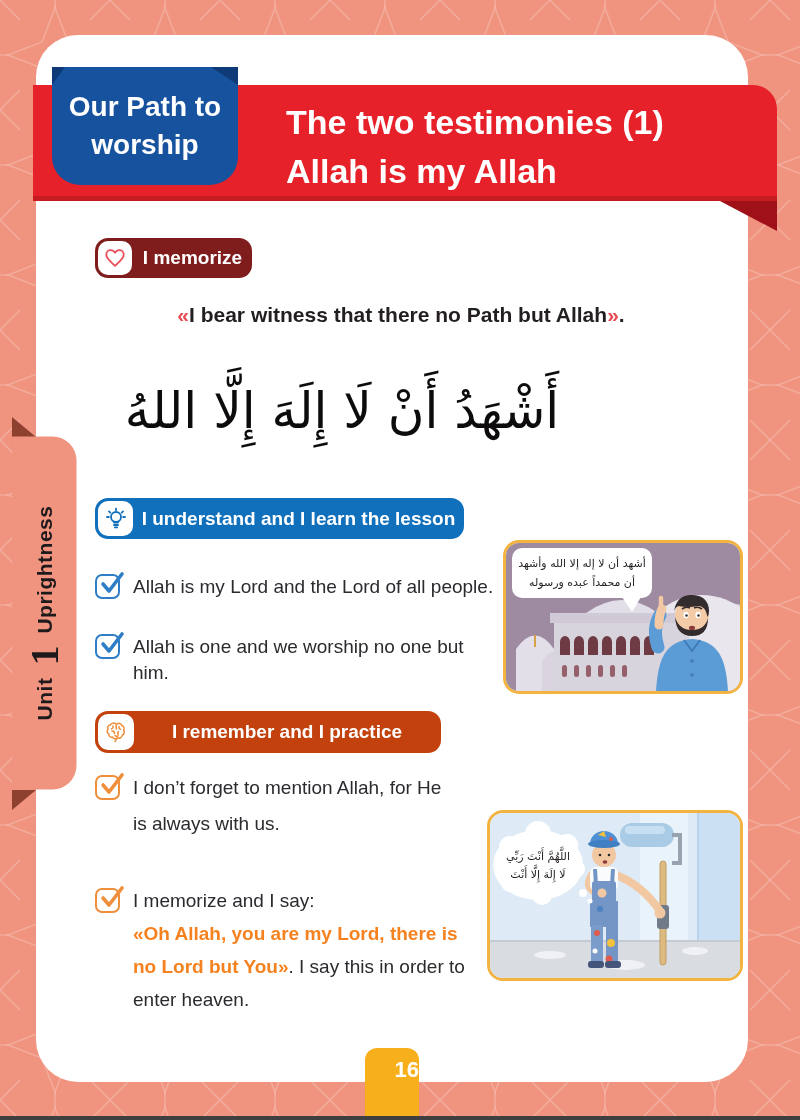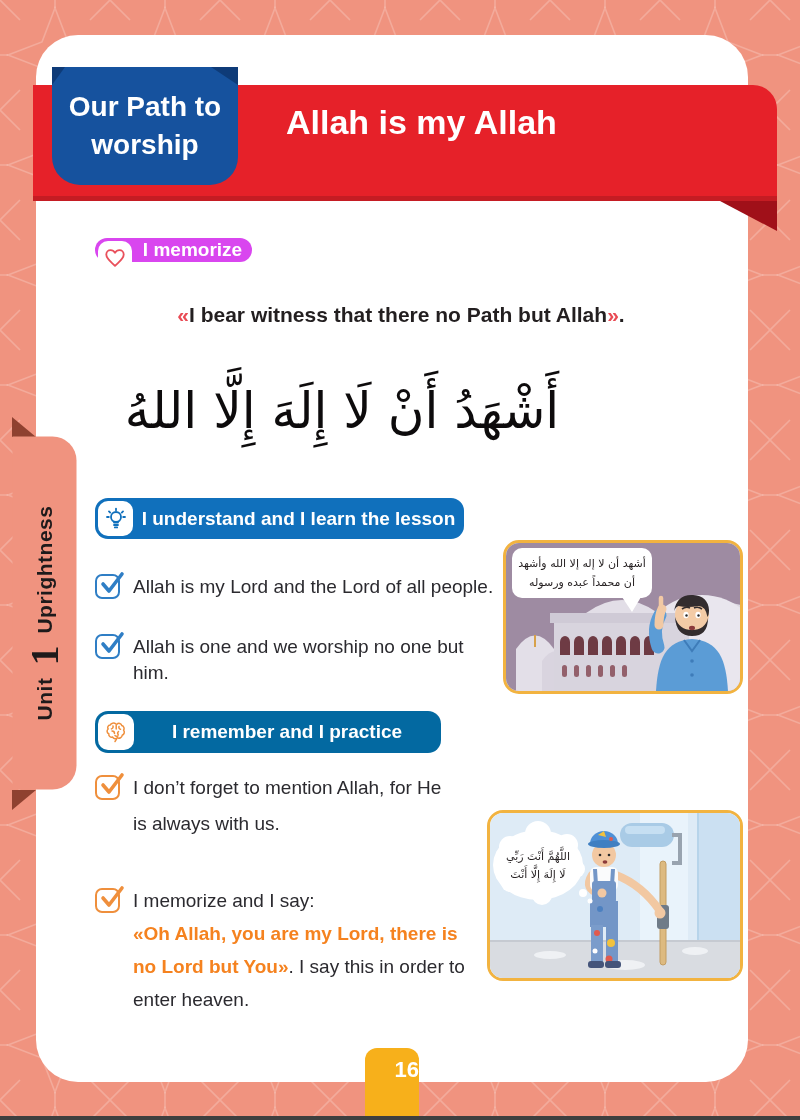--- a/index.html
+++ b/index.html
@@ -30,25 +30,25 @@
   .tab-fold{position:absolute;left:12px;width:24px;height:20px;background:#8F4130;z-index:5;}
   .tab-fold.top{top:417px;clip-path:polygon(0 0,100% 100%,0 100%);}
   .tab-fold.bottom{top:790px;clip-path:polygon(0 0,100% 0,0 100%);}
 
   
   .pill{position:absolute;border-radius:13px;z-index:4;}
   .pill .icon-box{position:absolute;left:3px;top:3px;background:#FFF;border-radius:10px;
           display:flex;align-items:center;justify-content:center;}
   .pill .lbl{position:absolute;left:44px;right:6px;top:0;bottom:0;display:flex;align-items:center;justify-content:center;
           color:#FFF;font-weight:bold;font-size:19px;}
-  .pill.memorize{left:95px;top:238px;width:157px;height:24px;background:#d946ef;}
+  .pill.memorize{left:95px;top:238px;width:157px;height:40px;background:#7f1d1d;}
   .pill.memorize .icon-box{width:34px;height:34px;}
   .pill.understand{left:95px;top:498px;width:369px;height:41px;background:#1070BC;}
   .pill.understand .icon-box{width:35px;height:35px;}
-  .pill.practice{left:95px;top:711px;width:346px;height:42px;background:#0369a1;padding-left:20px;}
+  .pill.practice{left:95px;top:711px;width:346px;height:42px;background:#c2410c;padding-left:20px;}
   .pill.practice .icon-box{width:36px;height:36px;}
 
   
   .quote{position:absolute;left:36px;top:303px;width:730px;text-align:center;font-size:21px;font-weight:bold;color:#231F20;z-index:4;}
   .quote .guillemet{color:#E94B55;}
   .calligraphy{position:absolute;left:36px;top:352px;width:612px;height:118px;text-align:center;
           font-family:"DejaVu Sans",sans-serif;font-size:50px;line-height:118px;color:#0D0B0C;z-index:4;direction:rtl;}
 
   
   .check-item{position:absolute;display:flex;align-items:flex-start;z-index:4;}
@@ -110,20 +110,21 @@
 
   <div class="banner"></div>
   <div class="banner-fold"></div>
   <div class="badge">
     <span class="line">Our Path to</span>
     <span class="line">worship</span>
   </div>
   <div class="badge-fold left"></div>
   <div class="badge-fold right"></div>
   <div class="title">
+    <div>The two testimonies (1)</div>
     <div>Allah is my Allah</div>
   </div>
 
   <button class="pill memorize" style="border:none;cursor:pointer;">
     <span class="icon-box">
       <svg width="22" height="22" viewBox="0 0 24 24">
         <path d="M12 20.5 C8 16.5 2.5 13 2.5 8.2 C2.5 5.3 4.6 3.4 7.2 3.4 C9.1 3.4 10.9 4.5 12 6.3 C13.1 4.5 14.9 3.4 16.8 3.4 C19.4 3.4 21.5 5.3 21.5 8.2 C21.5 13 16 16.5 12 20.5 Z" fill="none" stroke="#E9505B" stroke-width="2" stroke-linejoin="round"></path>
       </svg>
     </span>
     <span class="lbl">I memorize</span>

